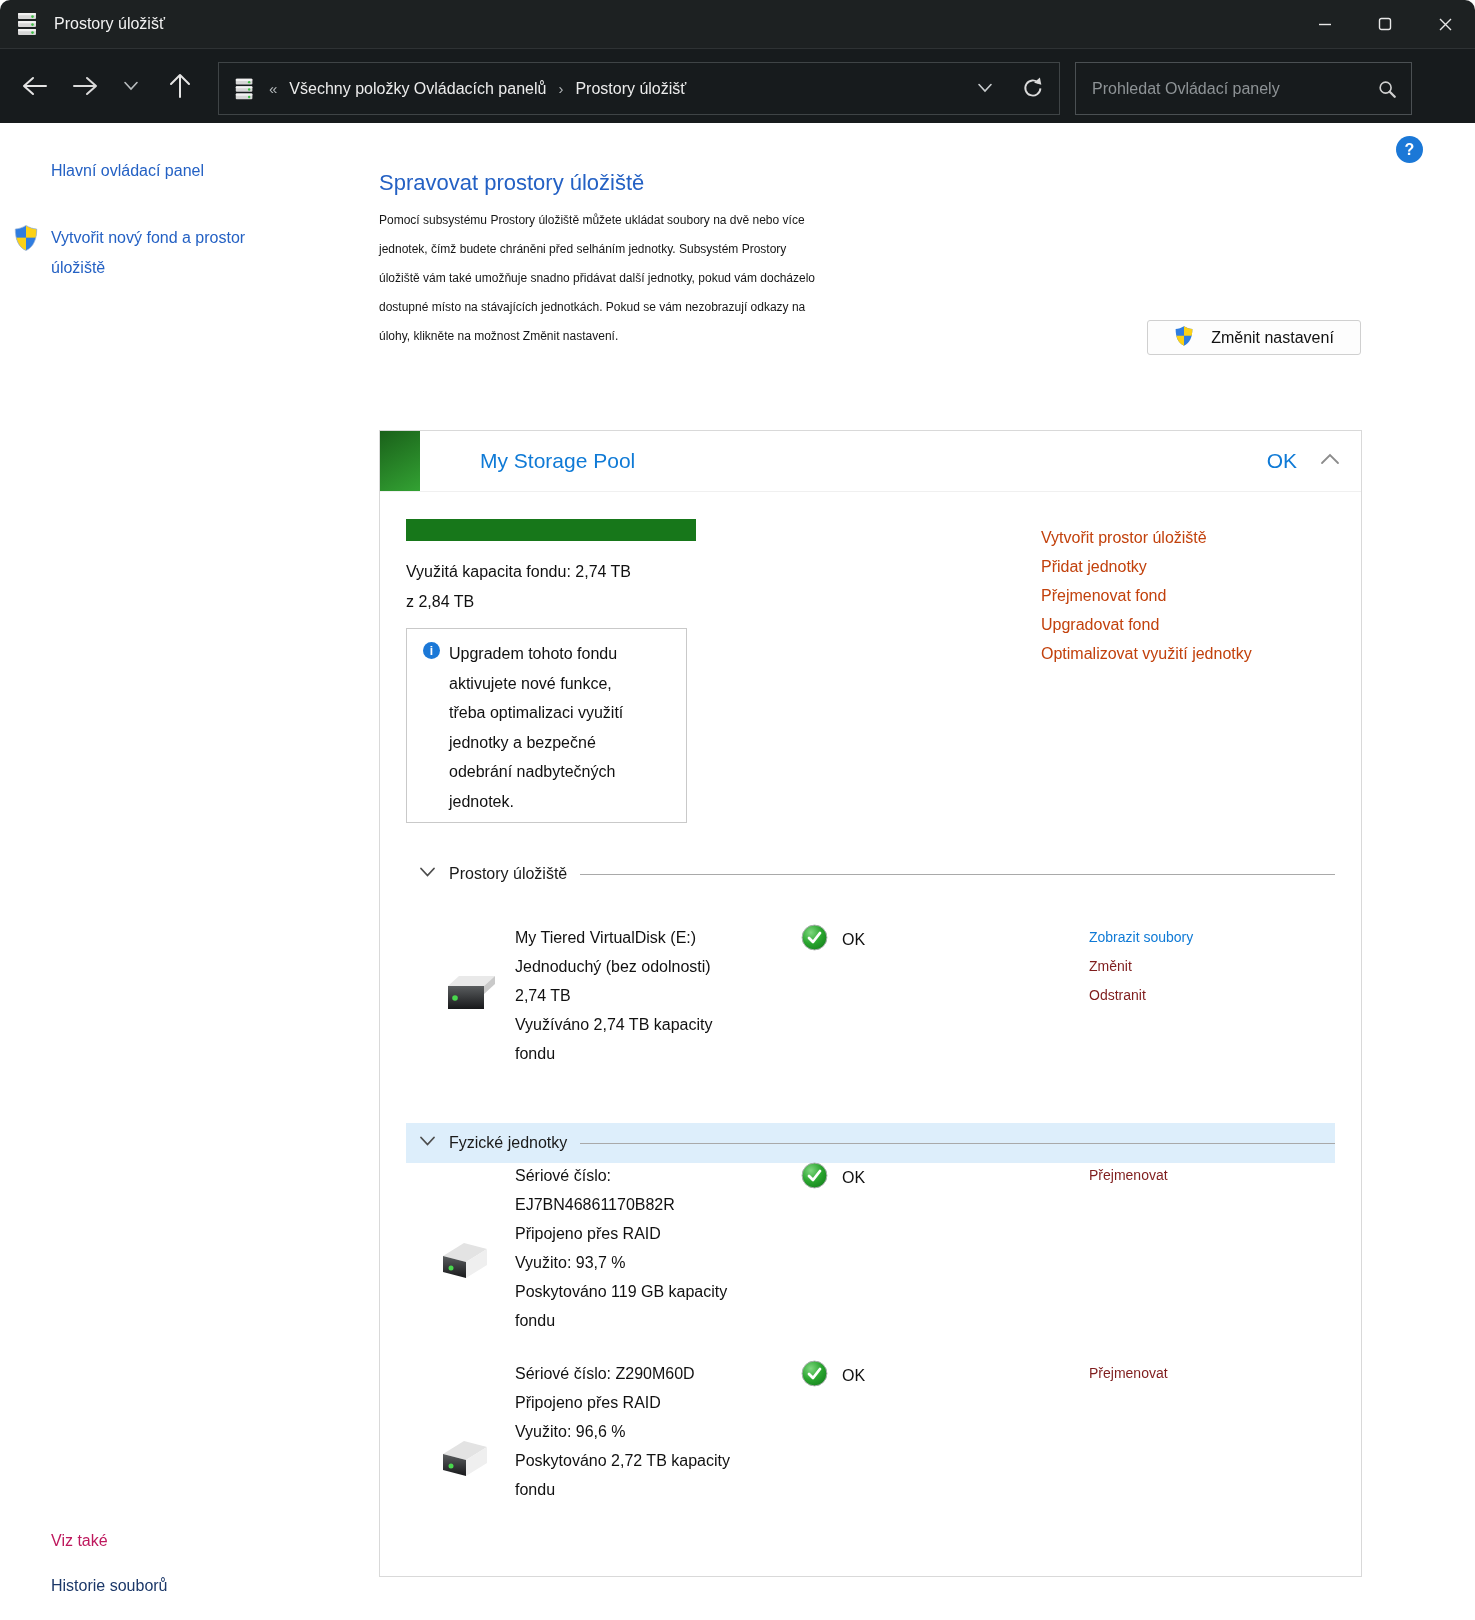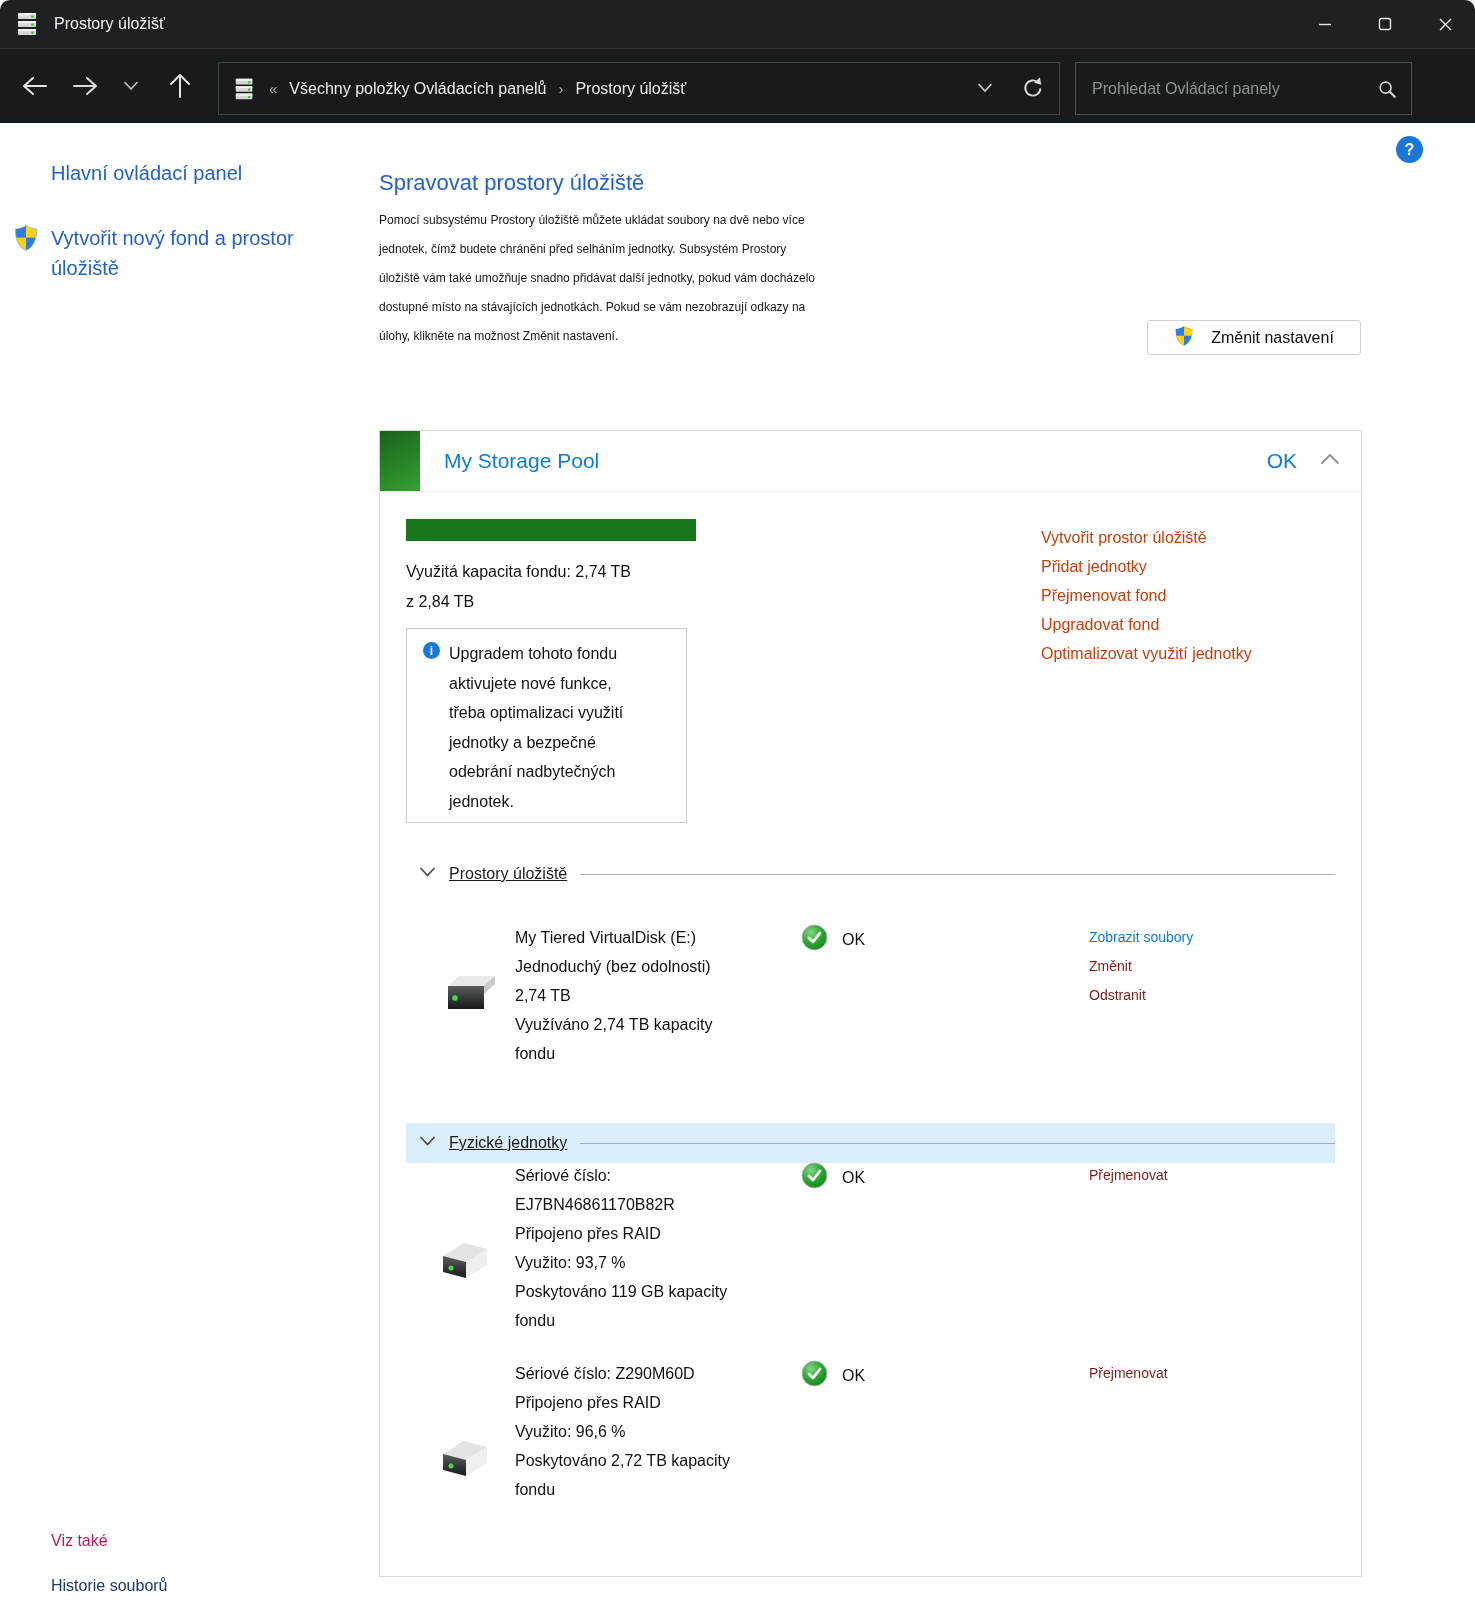--- a/index.html
+++ b/index.html
@@ -27,58 +27,58 @@
   .crumb-sep{color:#b4b8ba;font-size:15px;margin-left:12px;}
   .addr-right{margin-left:auto;display:flex;align-items:center;gap:26px;margin-right:16px;}
   .searchbox{position:absolute;left:1075px;top:13px;width:337px;height:53px;border:1px solid #4b5053;
              display:flex;align-items:center;background:#171b1d;box-sizing:border-box;}
   .searchbox input{flex:1;background:transparent;border:none;outline:none;color:#d6d6d6;
                    font-size:16px;padding:0 0 0 16px;font-family:"Liberation Sans",sans-serif;}
   .searchbox input::placeholder{color:#8e9396;}
   .search-glyph{margin-right:14px;display:flex;}
 
   
-  .link{color:#2461c4;font-size:20px;cursor:pointer;}
+  .link{color:#2461c4;font-size:16px;cursor:pointer;}
   .link-home{position:absolute;left:51px;top:162px;}
   .shield-side{position:absolute;left:13px;top:224px;}
   .link-create{position:absolute;left:51px;top:223px;width:280px;line-height:30px;}
   .see-also{position:absolute;left:51px;top:1532px;color:#be185d;font-size:16px;}
   .file-history{position:absolute;left:51px;top:1577px;color:#1c3869;font-size:16px;cursor:pointer;}
 
   
   .help-btn{position:absolute;left:1396px;top:136px;width:27px;height:27px;border-radius:50%;
             background:#1b78d7;color:#fff;font-size:16px;font-weight:bold;
             display:flex;align-items:center;justify-content:center;cursor:pointer;}
   .page-heading{position:absolute;left:379px;top:170px;font-size:22px;color:#2461c4;}
   .page-desc{position:absolute;left:379px;top:206px;font-size:12px;line-height:29px;color:#161616;}
   .btn-change{position:absolute;left:1147px;top:320px;width:214px;height:35px;background:#fdfdfd;
               border:1px solid #d0d0d0;border-radius:3px;display:flex;align-items:center;
               justify-content:center;gap:17px;font-size:16px;color:#111;cursor:pointer;box-sizing:border-box;}
 
   
   .panel{position:absolute;left:379px;top:430px;width:983px;height:1147px;border:1px solid #d9d9d9;
          background:#fff;box-sizing:border-box;}
-  .pool-header{height:60px;display:flex;align-items:center;border-bottom:1px solid #f0f0f0;}
+  .pool-header{height:60px;display:flex;align-items:center;border-bottom:1px solid #f0f0f0;gap:36px;}
   .green-block{width:40px;height:60px;background:linear-gradient(150deg,#1a611a,#33a233);}
   .pool-title{margin-left:24px;font-size:21px;color:#0f7ad6;cursor:pointer;}
   .pool-right{margin-left:auto;display:flex;align-items:center;gap:22px;margin-right:20px;}
   .pool-ok{font-size:21px;color:#0f7ad6;}
 
   .cap-bar{position:absolute;left:26px;top:88px;width:290px;height:22px;background:#17771a;}
   .cap-text{position:absolute;left:26px;top:126px;font-size:16px;line-height:30px;color:#111;}
   .tasks{position:absolute;left:661px;top:92px;font-size:16px;line-height:29px;color:#c2410c;}
   .tasks div{cursor:pointer;}
 
   .note-box{position:absolute;left:26px;top:197px;width:281px;height:195px;border:1px solid #c9c9c9;box-sizing:border-box;}
   .note-i{position:absolute;left:16px;top:13px;width:17px;height:17px;border-radius:50%;background:#1b78d7;
           color:#fff;font-size:12px;font-weight:bold;display:flex;align-items:center;justify-content:center;}
   .note-text{position:absolute;left:42px;top:10px;font-size:16px;line-height:29.5px;color:#111;}
 
   .section{position:absolute;left:26px;width:929px;display:flex;align-items:center;gap:13px;
-           font-size:16px;color:#1a1a1a;box-sizing:border-box;padding-left:13px;height:30px;text-decoration:underline;}
+           font-size:16px;color:#1a1a1a;box-sizing:border-box;padding-left:13px;height:30px;}
   .section .rule{flex:1;height:1px;background:#a9a9a9;}
   .section-spaces{top:428px;}
   .section-drives{top:692px;height:40px;background:#ddeefb;}
 
   .col-text{position:absolute;left:135px;width:280px;font-size:16px;line-height:29px;color:#111;}
   .status{position:absolute;left:421px;display:flex;align-items:center;gap:14px;font-size:16px;color:#111;}
   .links{position:absolute;left:709px;font-size:14px;line-height:29px;}
   .lnk-blue{color:#0f7ad6;cursor:pointer;}
   .lnk-gray{color:#7f1d1d;cursor:pointer;}
   .v-text{top:492px;} .v-status{top:493px;} .v-links{top:492px;}

